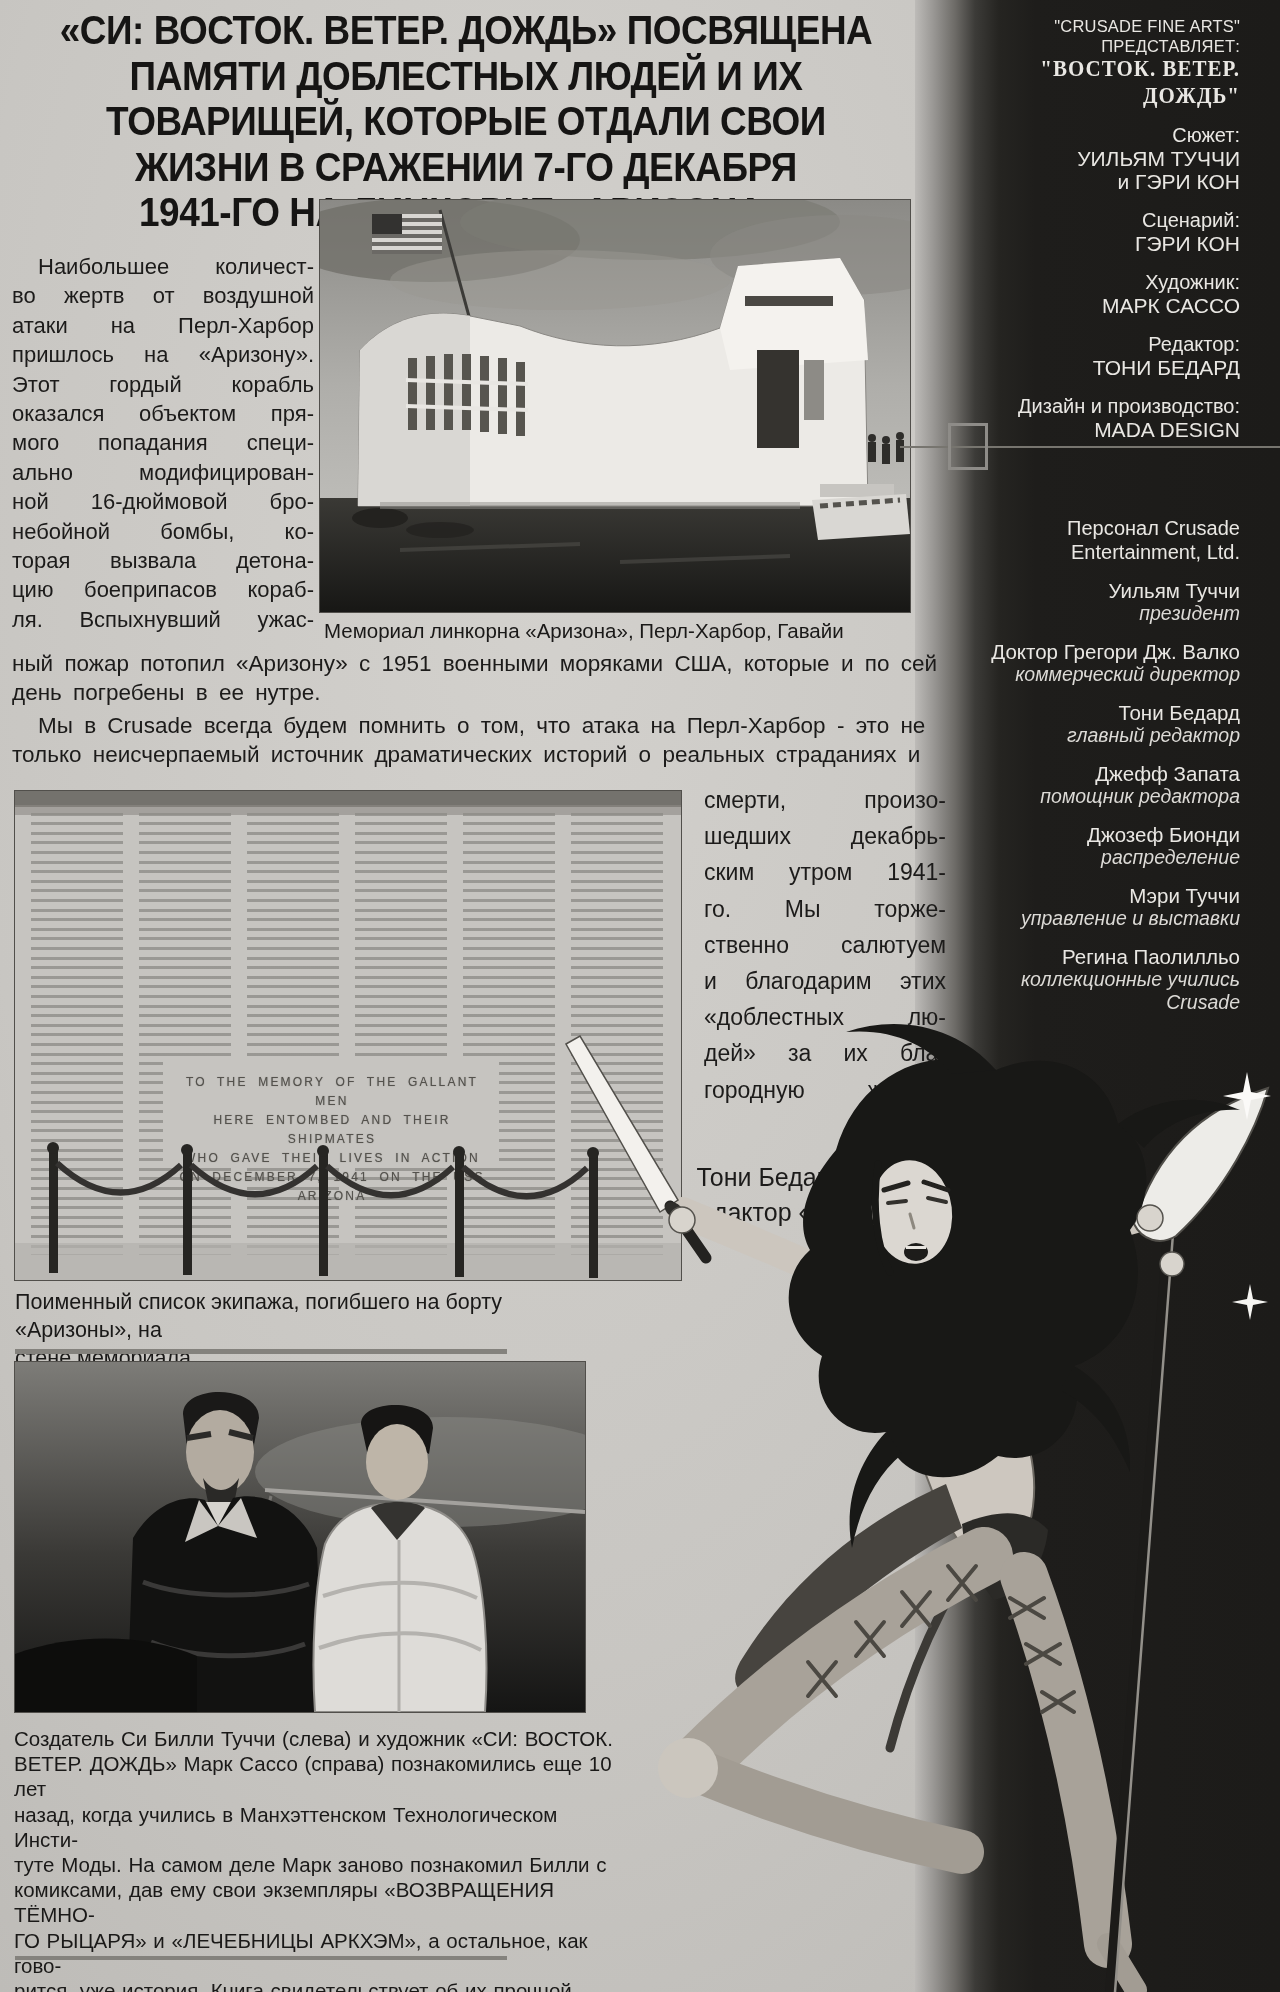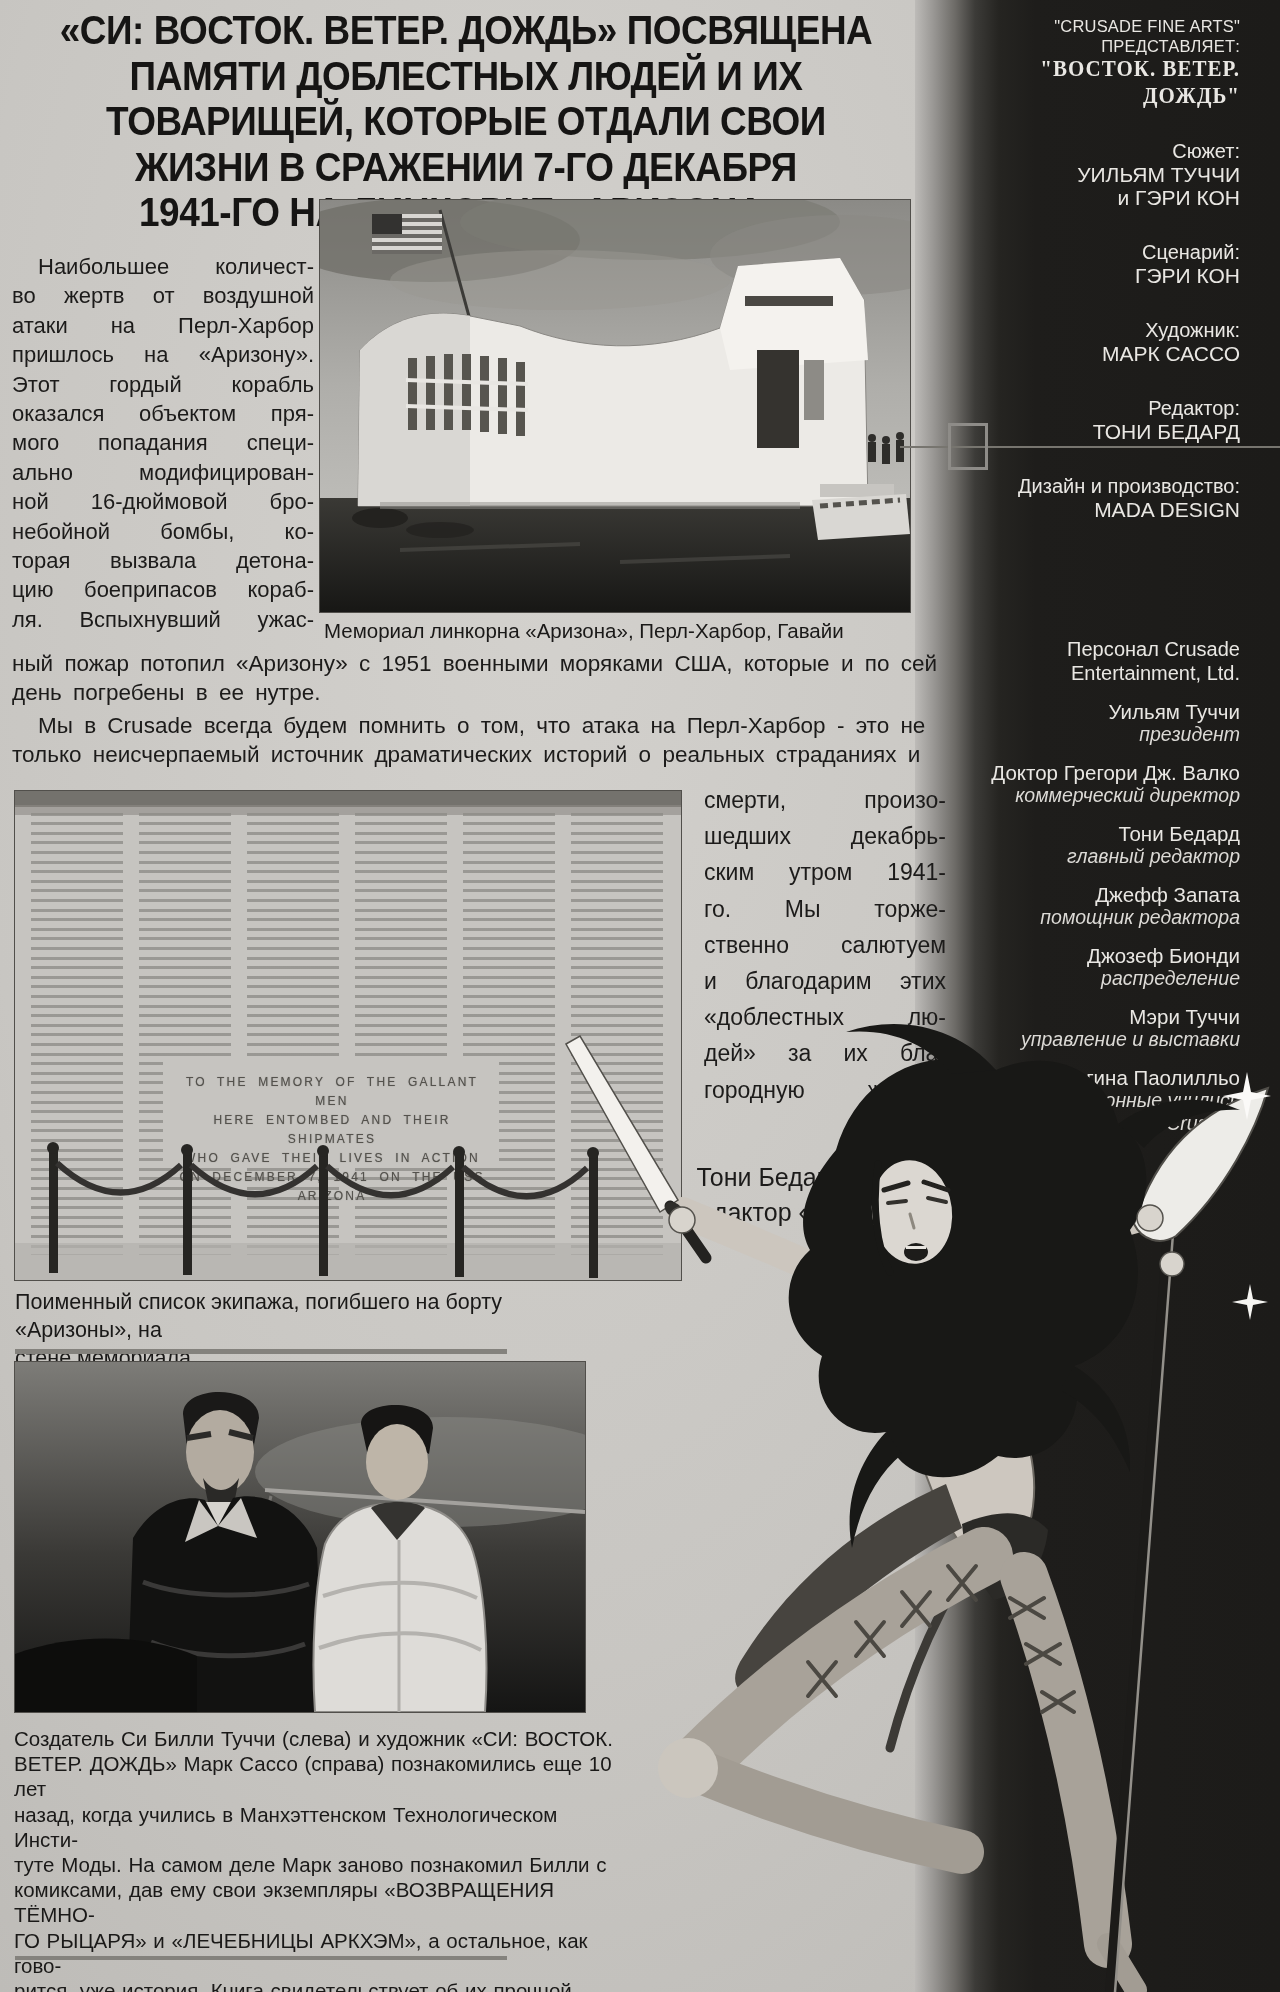--- a/index.html
+++ b/index.html
@@ -31,24 +31,24 @@
   .rule1{left:15px;top:1349px;width:492px;height:5px;}
   .rule2{left:15px;top:1956px;width:492px;height:4px;}
 
   
   .sidebar{position:absolute;left:915px;top:0;width:365px;height:1992px;
     background:linear-gradient(90deg,#bdbbb8 0,#9a9895 18px,#6d6b67 40px,#3c3b38 60px,#252421 84px,#1e1d1b 120px,#1c1b19 100%);}
   .sb-inner{position:absolute;top:16px;right:40px;width:270px;text-align:right;color:#e9e7e3;}
   .sb-presents{font-size:16.5px;line-height:20px;letter-spacing:.2px;}
   .sb-book{font-family:"Liberation Serif",serif;font-weight:700;font-size:21px;line-height:26px;
     letter-spacing:1px;transform:scaleY(1.06);transform-origin:100% 50%;}
-  .credit{margin-top:32px;}
+  .credit{margin-top:16px;}
   .credit .role{font-size:20px;line-height:23px;}
   .credit .names{font-size:21px;line-height:23px;white-space:pre-line;}
-  .staff-heading{margin-top:116px;font-size:20px;line-height:24px;}
+  .staff-heading{margin-top:75px;font-size:20px;line-height:24px;}
   .staff-entry{margin-top:15px;}
   .staff-entry .name{font-size:20.5px;line-height:23px;}
   .staff-entry .role{font-size:19.5px;line-height:23px;color:#ddd bd7;color:#dcdad6;font-style:italic;}
 
   
   .regline{position:absolute;left:900px;top:446px;width:380px;height:2px;background:#77756f;z-index:2;}
   .regsquare{position:absolute;left:948px;top:423px;width:40px;height:47px;border:3px solid #8e8c88;z-index:2;background:transparent;}
 
   
   .photo{position:absolute;overflow:hidden;background:#c6c4c0;outline:1px solid #514f4b;}

